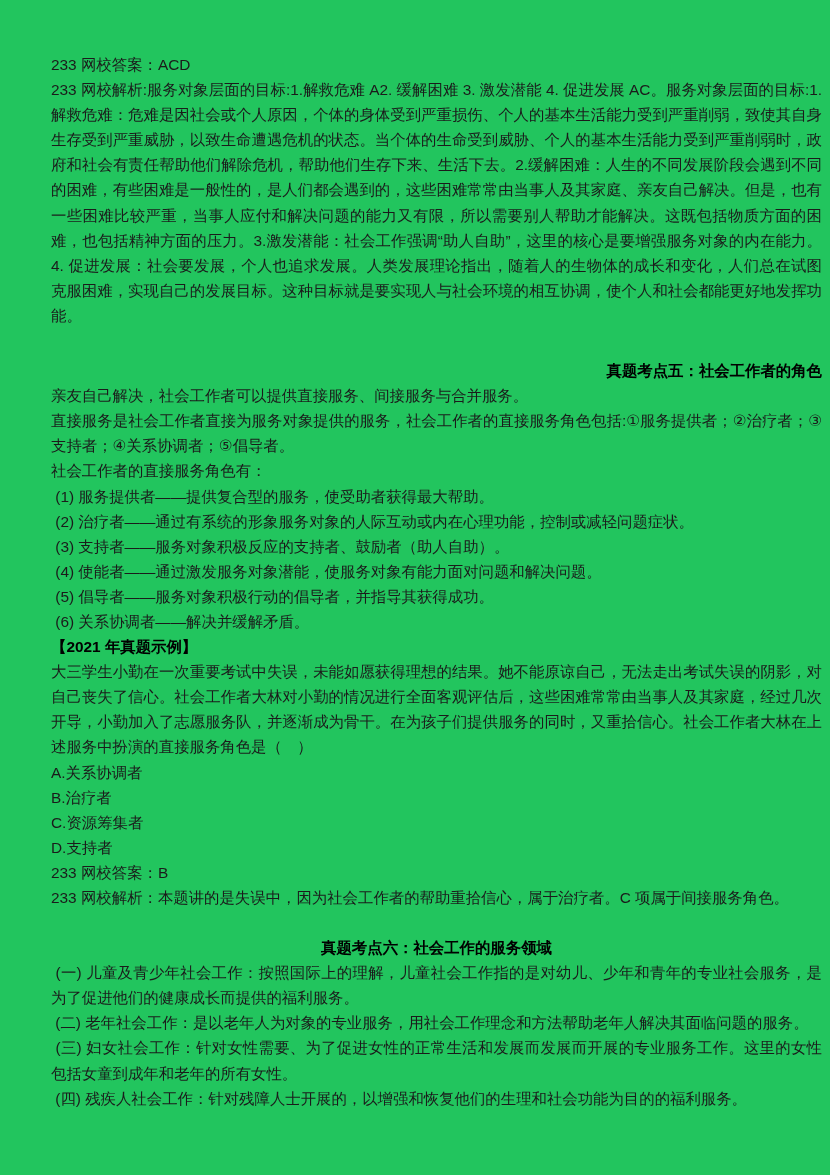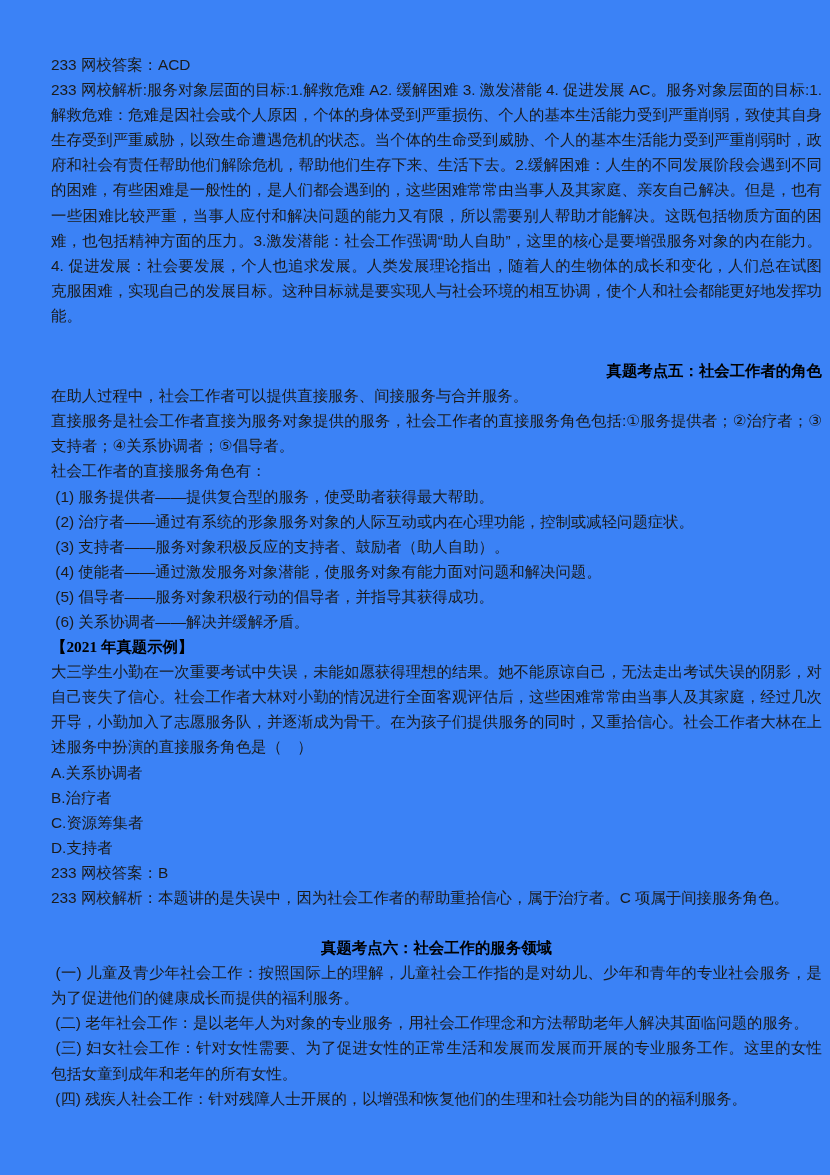--- a/index.html
+++ b/index.html
@@ -10,21 +10,21 @@
   body {
     width: 830px;
     height: 1175px;
     overflow: hidden;
   }
   .page {
     box-sizing: border-box;
     width: 830px;
     height: 1175px;
     padding: 52px 8px 0 51px;
-    background: #3b82f6;
+    background: #22c55e;
     font-family: "Liberation Sans", "DejaVu Sans", sans-serif;
     font-size: 15.4px;
     line-height: 25.1px;
     color: #1b1b1b;
     text-align: justify;
     word-break: break-all;
   }
   .page p {
     margin: 0;
     padding: 0;
@@ -39,32 +39,31 @@
   .heading-md {
     font-weight: bold;
     color: #000000;
     margin-top: 25px !important;
     text-align: center;
   }
   .subheading {
     font-weight: bold;
     color: #000000;
     text-align: left;
-    font-family: Liberation Serif, serif;
   }
 </style>
 </head>
 <body>
 
 <div class="page">
   <div>
       <p class="para">233 网校答案：ACD</p>
       <p class="para">233 网校解析:服务对象层面的目标:1.解救危难 A2. 缓解困难 3. 激发潜能 4. 促进发展 AC。服务对象层面的目标:1.解救危难：危难是因社会或个人原因，个体的身体受到严重损伤、个人的基本生活能力受到严重削弱，致使其自身生存受到严重威胁，以致生命遭遇危机的状态。当个体的生命受到威胁、个人的基本生活能力受到严重削弱时，政府和社会有责任帮助他们解除危机，帮助他们生存下来、生活下去。2.缓解困难：人生的不同发展阶段会遇到不同的困难，有些困难是一般性的，是人们都会遇到的，这些困难常常由当事人及其家庭、亲友自己解决。但是，也有一些困难比较严重，当事人应付和解决问题的能力又有限，所以需要别人帮助才能解决。这既包括物质方面的困难，也包括精神方面的压力。3.激发潜能：社会工作强调“助人自助”，这里的核心是要增强服务对象的内在能力。4. 促进发展：社会要发展，个人也追求发展。人类发展理论指出，随着人的生物体的成长和变化，人们总在试图克服困难，实现自己的发展目标。这种目标就是要实现人与社会环境的相互协调，使个人和社会都能更好地发挥功能。</p>
       <p class="heading-lg">真题考点五：社会工作者的角色</p>
-      <p class="para">在助人过程中，社会工作者可以提供直接服务、间接服务与合并服务。</p>
+      <p class="para">亲友自己解决，社会工作者可以提供直接服务、间接服务与合并服务。</p>
       <p class="para">直接服务是社会工作者直接为服务对象提供的服务，社会工作者的直接服务角色包括:①服务提供者；②治疗者；③支持者；④关系协调者；⑤倡导者。</p>
       <p class="para">社会工作者的直接服务角色有：</p>
       <p class="para">&nbsp;(1) 服务提供者——提供复合型的服务，使受助者获得最大帮助。</p>
       <p class="para">&nbsp;(2) 治疗者——通过有系统的形象服务对象的人际互动或内在心理功能，控制或减轻问题症状。</p>
       <p class="para">&nbsp;(3) 支持者——服务对象积极反应的支持者、鼓励者（助人自助）。</p>
       <p class="para">&nbsp;(4) 使能者——通过激发服务对象潜能，使服务对象有能力面对问题和解决问题。</p>
       <p class="para">&nbsp;(5) 倡导者——服务对象积极行动的倡导者，并指导其获得成功。</p>
       <p class="para">&nbsp;(6) 关系协调者——解决并缓解矛盾。</p>
       <p class="subheading">【2021 年真题示例】</p>
       <p class="para">大三学生小勤在一次重要考试中失误，未能如愿获得理想的结果。她不能原谅自己，无法走出考试失误的阴影，对自己丧失了信心。社会工作者大林对小勤的情况进行全面客观评估后，这些困难常常由当事人及其家庭，经过几次开导，小勤加入了志愿服务队，并逐渐成为骨干。在为孩子们提供服务的同时，又重拾信心。社会工作者大林在上述服务中扮演的直接服务角色是（　）</p>

